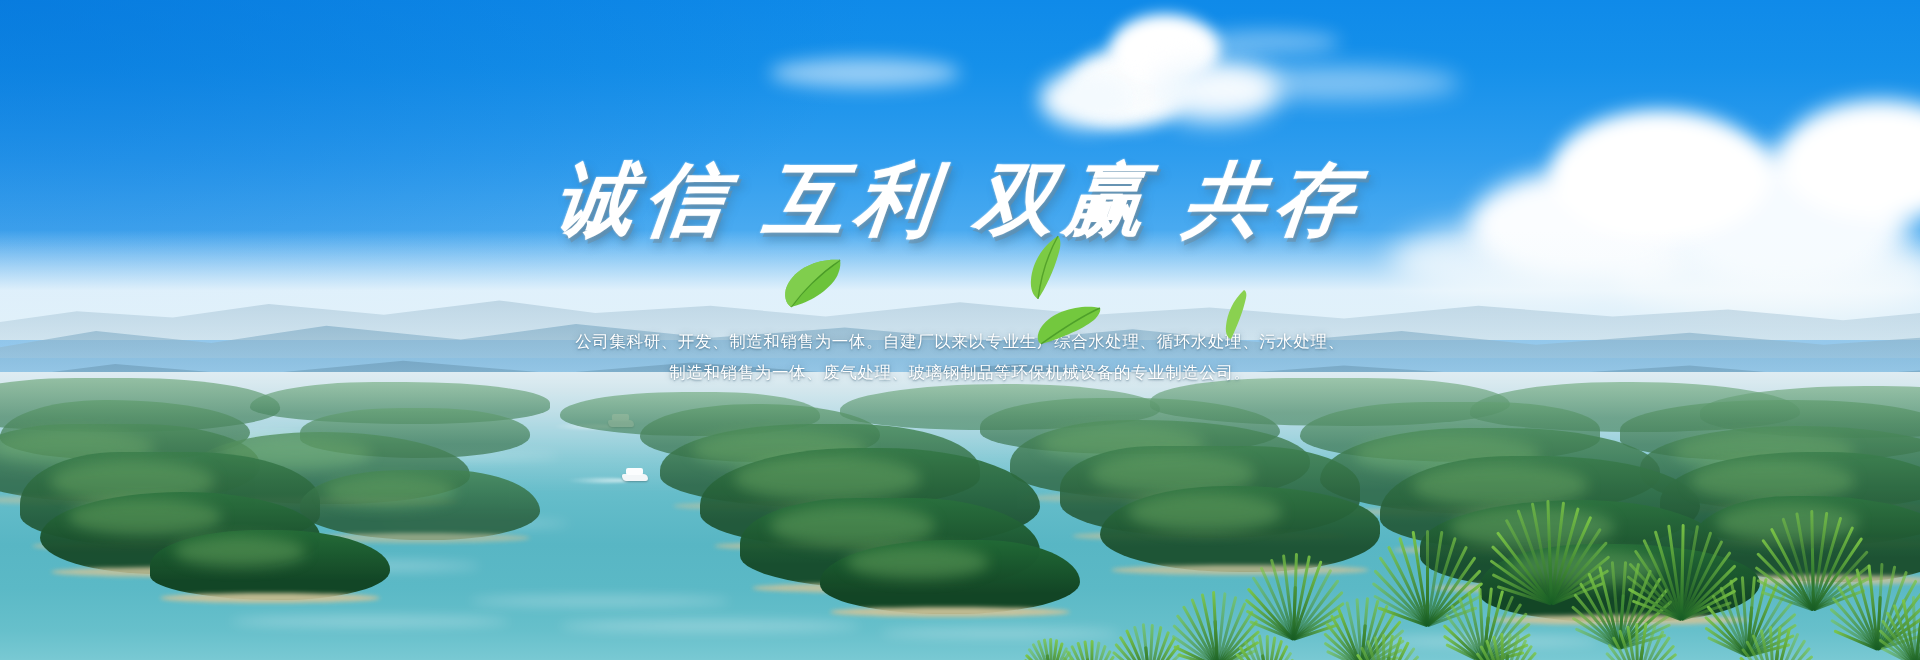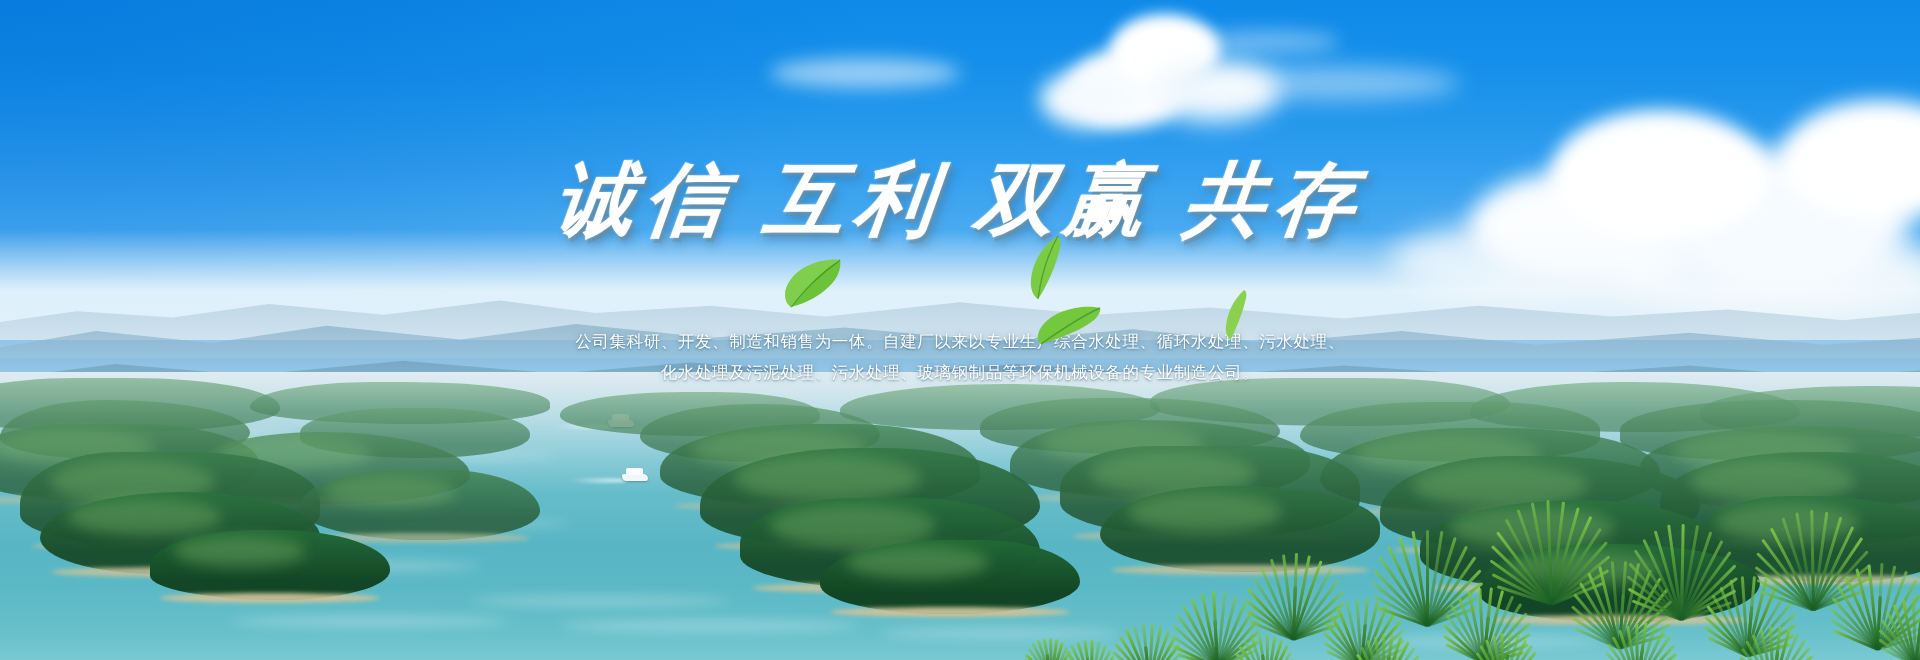--- a/index.html
+++ b/index.html
@@ -630,16 +630,16 @@
     <path d="M66 6 C48 2 20 8 8 24 C2 32 3 40 7 42 C22 38 48 28 60 18 C65 13 67 9 66 6 Z" fill="#73c83e"></path>
     <path d="M66 6 C48 14 24 30 7 42" stroke="#3f8f22" stroke-width="1.5" fill="none" opacity=".7"></path>
   </svg>
 
   <div class="headline">
     <span class="title">诚信 互利 双赢 共存</span>
   </div>
 
   <div class="sub">
     <div class="line">公司集科研、开发、制造和销售为一体。自建厂以来以专业生产综合水处理、循环水处理、污水处理、</div>
-    <div class="line">化水处理及污泥处理、污水处理、玻璃钢制品等环保机械设备的专业制造公司。</div>
+    <div class="line">制造和销售为一体、废气处理、玻璃钢制品等环保机械设备的专业制造公司。</div>
   </div>
 
 </div>
 
 </body></html>

